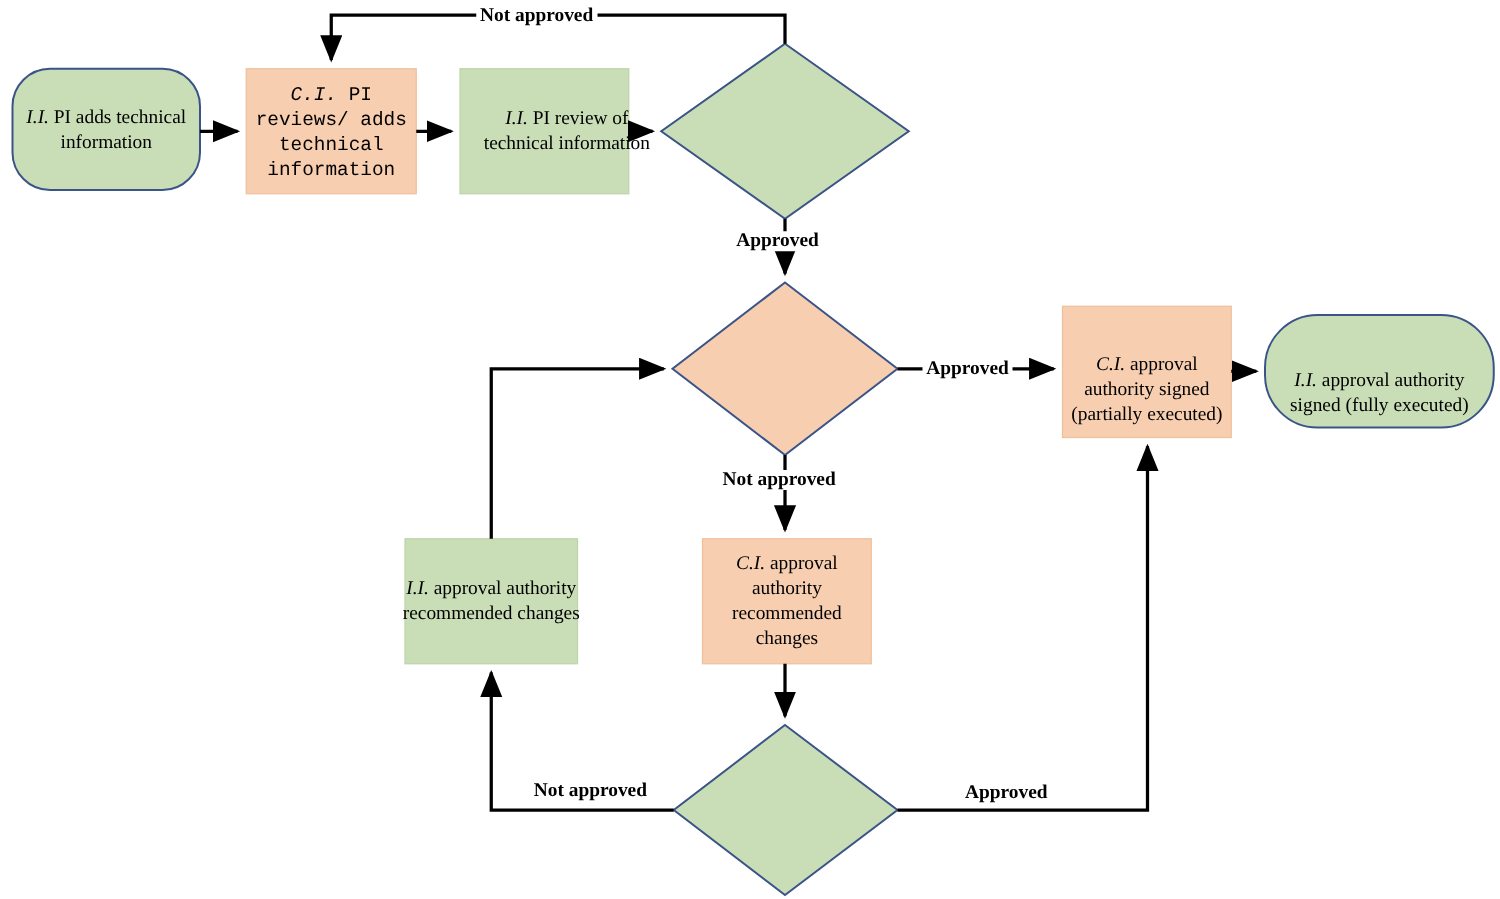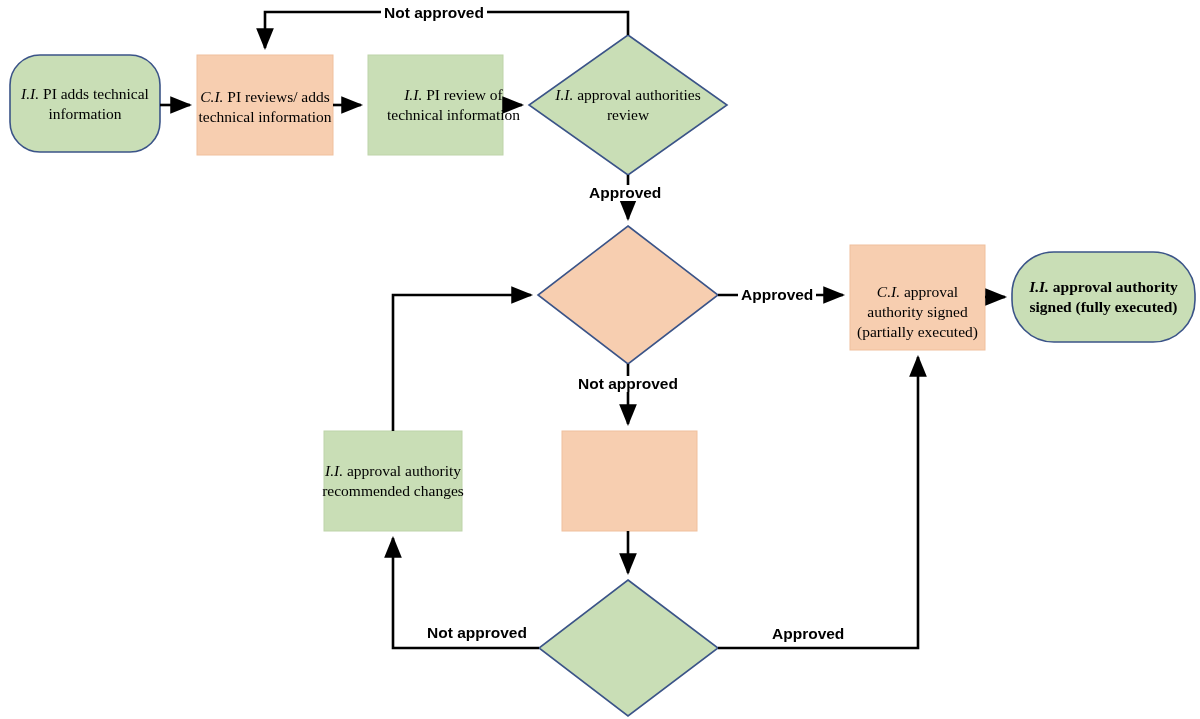--- a/index.html
+++ b/index.html
@@ -15,21 +15,21 @@
     font-family:"Liberation Serif",serif;
     font-size:15.5px;
     line-height:1.28;
     color:#000000;
     pointer-events:none;
     white-space:pre-line;
   }
   .node-text i{font-style:italic;}
   .edge-label{
     position:absolute;
-    font-family:Liberation Sans, sans-serif;
+    font-family:Liberation Serif, serif;
     font-weight:bold;
     font-size:15.5px;
     color:#000000;
     background:#ffffff;
     padding:0 3px;
     white-space:nowrap;
     line-height:1;
   }
 </style>
 </head>
@@ -89,45 +89,45 @@
       <path d="M393,431 L393,295 L531,295" marker-end="url(#arrow)"></path>
 
       <path d="M718,648 L918,648 L918,357" marker-end="url(#arrow)"></path>
     </g>
   </svg>
 
   <div class="node-text" style="left:10px;top:55px;width:150px;height:97px;">
     <span><i>I.I.</i> <span>PI adds technical information</span></span>
   </div>
 
-  <div class="node-text" style="left:195px;top:55px;width:140px;height:104px;">
+  <div class="node-text" style="left:195px;top:55px;width:140px;height:104px;font-family:Liberation Mono, monospace;">
     <span><i>C.I.</i> <span>PI reviews/ adds technical information</span></span>
   </div>
 
   <div class="node-text" style="left:384px;top:55px;width:139px;height:100px;">
     <span><i>I.I.</i> <span>PI review of technical information</span></span>
   </div>
 
-  <div class="node-text" style="left:538px;top:72px;width:180px;height:66px;">
-    <span><i>I.I.</i> <span>approval authorities review</span></span>
-  </div>
 
 
   <div class="node-text" style="left:848px;top:245px;width:139px;height:134px;">
     <span><i>C.I.</i> <span>approval authority signed (partially executed)</span></span>
   </div>
 
-  <div class="node-text" style="left:1014px;top:252px;width:179px;height:90px;font-weight:bold;">
+  <div class="node-text" style="left:1014px;top:270px;width:179px;height:90px;">
     <span><i>I.I.</i> <span>approval authority signed (fully executed)</span></span>
   </div>
 
   <div class="node-text" style="left:322px;top:431px;width:142px;height:100px;">
     <span><i>I.I.</i> <span>approval authority recommended changes</span></span>
   </div>
 
+  <div class="node-text" style="left:560px;top:431px;width:139px;height:100px;">
+    <span><i>C.I.</i> <span>approval authority recommended changes</span></span>
+  </div>
 
 
   <div class="edge-label" style="left:381px;top:5px;">Not approved</div>
 
   <div class="edge-label" style="left:586px;top:185px;">Approved</div>
 
   <div class="edge-label" style="left:738px;top:287px;">Approved</div>
 
   <div class="edge-label" style="left:575px;top:376px;">Not approved</div>
 

